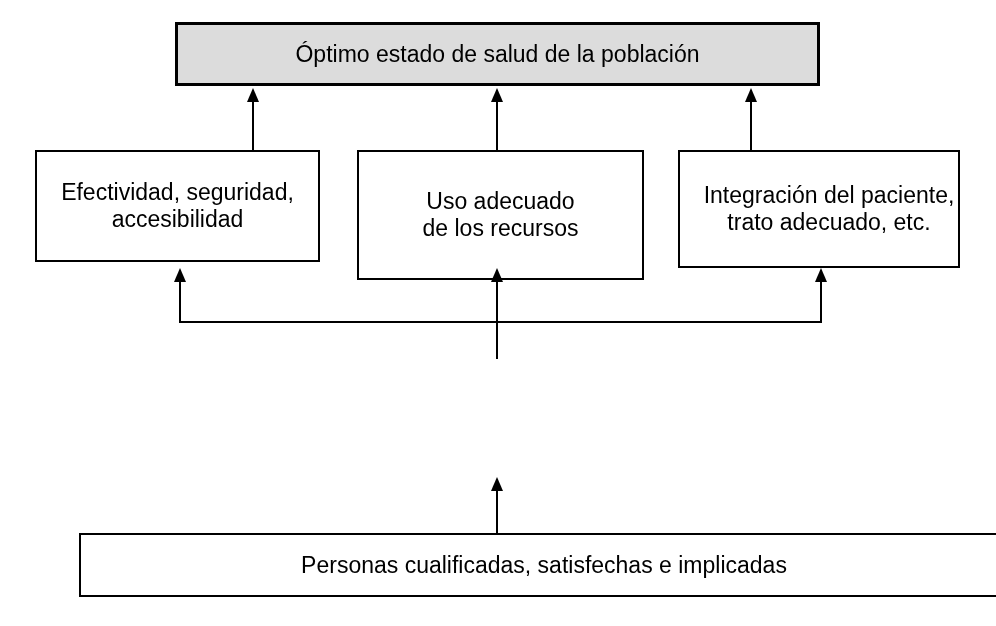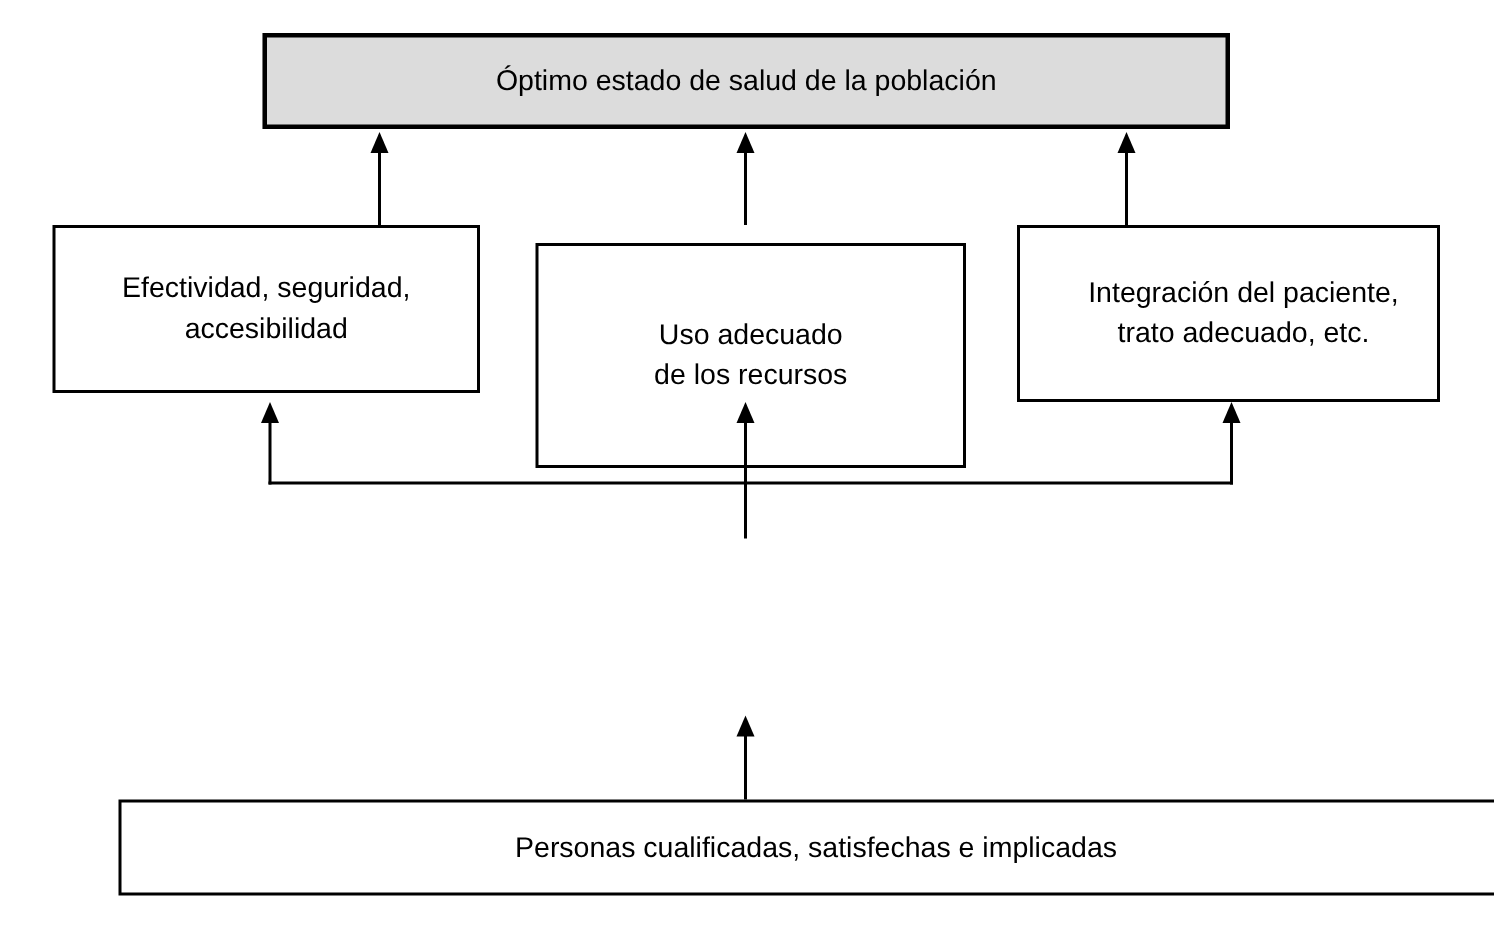--- a/index.html
+++ b/index.html
@@ -19,21 +19,21 @@
     border: 2px solid #000000;
     background: #ffffff;
     display: flex;
     align-items: center;
     justify-content: center;
     color: #000000;
   }
   .box .lbl {
     white-space: pre-line;
     text-align: center;
-    font-size: 19px;
+    font-size: 23px;
     line-height: 27px;
     color: #000000;
   }
   .top-box { background: #dcdcdc; border-width: 3px; }
   .arrow-group { position: absolute; inset: 0; pointer-events: none; }
   .shaft { position: absolute; width: 2px; background: #000000; }
   .hline { position: absolute; height: 2px; background: #000000; }
   .head {
     position: absolute;
     width: 0; height: 0;
@@ -49,21 +49,21 @@
 
   <div class="box top-box" style="left:175px; top:22px; width:645px; height:64px;">
     <span class="lbl">Óptimo estado de salud de la población</span>
   </div>
 
   <div class="box" style="left:35px; top:150px; width:285px; height:112px;">
     <span class="lbl">Efectividad, seguridad,
 accesibilidad</span>
   </div>
 
-  <div class="box" style="left:357px; top:150px; width:287px; height:150px;margin-top:12px;">
+  <div class="box" style="left:357px; top:150px; width:287px; height:130px;">
     <span class="lbl">Uso adecuado
 de los recursos</span>
   </div>
 
   <div class="box" style="left:678px; top:150px; width:282px; height:118px;padding-left:20px;">
     <span class="lbl">Integración del paciente,
 trato adecuado, etc.</span>
   </div>
 
 

